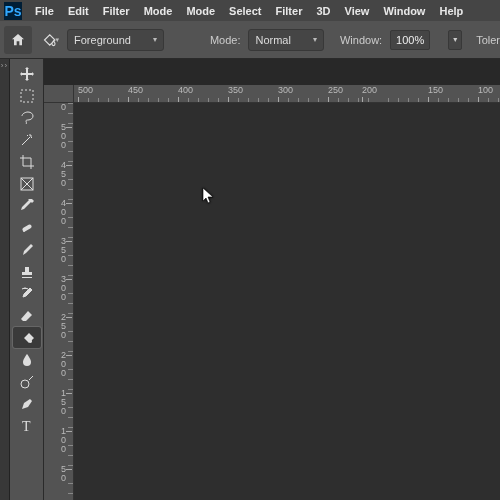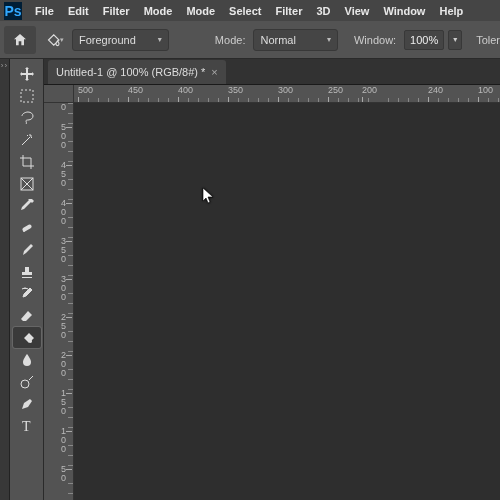--- a/index.html
+++ b/index.html
@@ -6,21 +6,21 @@
 body { width: 500px; height: 500px; overflow: hidden; background: #323232; font-family: "Segoe UI", Tahoma, sans-serif; font-size: 11px; color: #ccc; }
 .menubar { height: 21px; background: #454545; display: flex; align-items: center; padding: 0 4px; gap: 0; }
 .menubar .logo { width: 18px; height: 18px; background: #001e36; color: #31a8ff; font-weight: bold; font-size: 14px; display: flex; align-items: center; justify-content: center; border-radius: 0; margin-right: 6px; }
 .menubar .mi { padding: 3px 7px; color: #e8e8e8; cursor: default; font-weight: bold; }
 .optionsbar { height: 38px; background: #535353; display: flex; align-items: center; border-bottom: 1px solid #2a2a2a; padding-left: 4px; gap: 8px; }
 .home-btn { width: 34px; height: 28px; background: #454545; border-radius: 3px; display: flex; align-items: center; justify-content: center; }
 .drip-icon { width: 22px; height: 22px; display: flex; align-items: center; justify-content: center; }
 .sel-box { height: 22px; background: #454545; border: 1px solid #383838; border-radius: 3px; display: flex; align-items: center; padding: 0 6px; gap: 22px; color: #ddd; }
 .sel-box .chev { font-size: 8px; color: #bbb; }
 .lbl { color: #ccc; font-size: 11px; }
-.opacity-box { display: flex; align-items: center; gap: 4px; }
+.opacity-box { display: flex; align-items: center; gap: 18px; }
 .pct-box { width: 40px; height: 20px; background: #454545; border: 1px solid #383838; border-radius: 2px; display: flex; align-items: center; justify-content: center; color: #eee; }
 .mini-chev { width: 14px; height: 20px; background: #454545; border: 1px solid #383838; border-radius: 2px; display: flex; align-items: center; justify-content: center; font-size: 8px; }
 .workspace { display: flex; height: calc(500px - 59px); }
 .leftstrip { width: 10px; background: #383838; border-right: 1px solid #222; }
 .leftstrip .dots { color: #999; font-size: 8px; text-align: center; padding-top: 2px; letter-spacing: 1px; }
 .toolbox { width: 34px; background: #535353; border-right: 1px solid #2a2a2a; display: flex; flex-direction: column; align-items: center; padding-top: 4px; gap: 1px; }
 .tool { width: 28px; height: 21px; display: flex; align-items: center; justify-content: center; border-radius: 2px; cursor: default; position: relative; color: #ddd; }
 .tool.active { background: #3a3a3a; outline: 1px solid #666; }
 .tool svg { width: 16px; height: 16px; }
 .canvas-area { flex: 1; display: flex; flex-direction: column; background: #282828; position: relative; }
@@ -179,26 +179,20 @@
         </svg>
       </div>
     <div class="tool">
         <svg viewBox="0 0 16 16">
           <text x="3" y="13" font-size="14" font-family="serif" fill="#ddd">T</text>
         </svg>
       </div>
   </div>
 
   <div class="canvas-area">
-    <div class="tabbar">
-      <div class="tab">
-        <span>Untitled-1 @ 100% (RGB/8#) *</span>
-        <span class="x">×</span>
-      </div>
-    </div>
     <div class="ruler-corner"></div>
     <div class="ruler-h">
       <div class="ruler-h-inner" id="rh">
           <div class="tick" style="left: 4px;">500</div>
           <div class="minor" style="left: 14px;"></div>
           <div class="minor" style="left: 24px;"></div>
           <div class="minor" style="left: 34px;"></div>
           <div class="minor" style="left: 44px;"></div>
           <div class="tick" style="left: 54px;">450</div>
           <div class="minor" style="left: 64px;"></div>
@@ -223,21 +217,21 @@
           <div class="tick" style="left: 254px;">250</div>
           <div class="minor" style="left: 264px;"></div>
           <div class="minor" style="left: 274px;"></div>
           <div class="minor" style="left: 284px;"></div>
           <div class="minor" style="left: 294px;"></div>
           <div class="tick" style="left: 288px;">200</div>
           <div class="minor" style="left: 314px;"></div>
           <div class="minor" style="left: 324px;"></div>
           <div class="minor" style="left: 334px;"></div>
           <div class="minor" style="left: 344px;"></div>
-          <div class="tick" style="left: 354px;">240</div>
+          <div class="tick" style="left: 354px;">150</div>
           <div class="minor" style="left: 364px;"></div>
           <div class="minor" style="left: 374px;"></div>
           <div class="minor" style="left: 384px;"></div>
           <div class="minor" style="left: 394px;"></div>
           <div class="tick" style="left: 404px;">100</div>
           <div class="minor" style="left: 414px;"></div>
           <div class="minor" style="left: 424px;"></div>
         </div>
     </div>
     <div class="ruler-v" id="rv">

